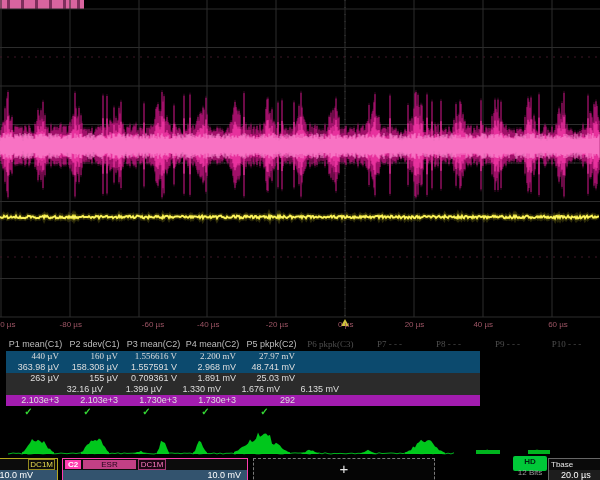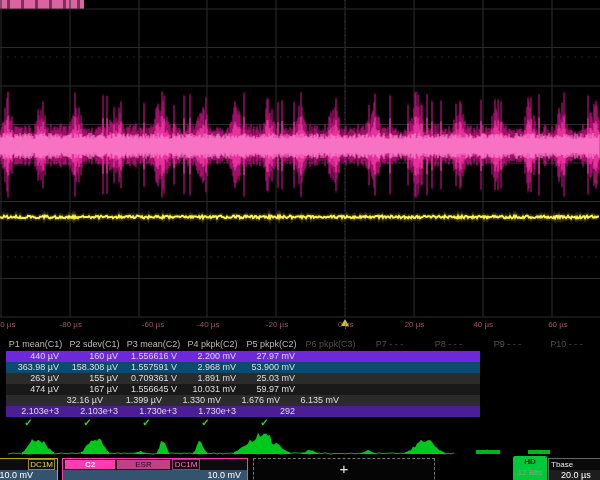--- a/index.html
+++ b/index.html
@@ -15,46 +15,46 @@
   #time-axis{position:absolute;left:0;top:319px;width:600px;height:13px;}
   #time-axis .tick{position:absolute;top:0;width:46px;text-align:center;
     font-size:8px;line-height:12px;color:#9e5565;}
 
   
   #measure-table{position:absolute;left:6px;top:338px;width:474px;}
   .trow{display:flex;}
   .trow .cell{flex:0 0 59px;width:59px;box-sizing:border-box;white-space:nowrap;
     font-size:9px;height:11px;line-height:11px;text-align:right;padding-right:6px;color:#dedede;}
   .trow.thead .cell{height:13px;line-height:13px;text-align:center;padding-right:0;color:#bdbdbd;}
-  .trow.thead .cell.dim{color:#4e4e4e;}
+  .trow.thead .cell.dim{color:#4e4e4e;font-family:Liberation Serif, serif;}
   .trow.tstat .cell{text-align:center;color:#35d935;font-size:10px;font-weight:bold;padding-right:14px;}
 
   
   #histicons{position:absolute;left:0;top:431px;width:600px;height:27px;}
 
   
   .dbox{position:absolute;top:458px;height:24px;box-sizing:border-box;
     border:1px solid #555;background:#0c0c0c;}
   .dtop{display:flex;align-items:center;height:11px;gap:2px;padding:0 2px;}
   .dval{height:11px;line-height:11px;background:#33536e;color:#fff;
     font-size:9px;text-align:right;padding-right:6px;}
   .c1box{left:-38px;width:96px;border-color:#b5a91e;}
   .c1box .dval{padding-right:24px;}
   .tag-c1{margin-left:auto;font-size:8px;line-height:9px;color:#e8dc50;
     border:1px solid #958a1e;padding:0 1px;}
   .c2box{left:62px;width:186px;border-color:#ff3cae;}
   .chbadge{background:#ff3cae;color:#fff;font-size:8px;font-weight:bold;
-    line-height:9px;padding:0 20px;}
+    line-height:9px;padding:0 3px;}
   .tag-esr{background:#c24085;color:#23051b;font-size:8px;line-height:9px;padding:0 18px;}
   .tag-dc1m{color:#ff7ac0;border:1px solid #a43a75;background:#1a0612;
     font-size:8px;line-height:9px;padding:0 2px;}
   .addbox{position:absolute;left:253px;top:458px;width:182px;height:26px;
     border:1px dashed #7a7a7a;box-sizing:border-box;background:#050505;
     color:#e8e8e8;font-size:15px;text-align:center;line-height:20px;}
-  .hdbadge{position:absolute;left:513px;top:456px;width:34px;height:25px;
+  .hdbadge{position:absolute;left:513px;top:456px;width:34px;height:15px;
     background:#00c838;color:#021;font-size:8px;font-weight:bold;text-align:center;
     line-height:11px;border-radius:2px;}
   .hdbits{position:absolute;left:508px;top:468px;width:44px;text-align:center;
     font-size:8px;color:#9a9a9a;line-height:10px;}
   .tbasebox{left:548px;width:130px;border-color:#666;}
   .tbasebox .dtop{background:#0a0a0a;color:#e6e6e6;font-size:8px;}
   .tbasebox .dval{background:#1d1d1d;text-align:left;padding-left:12px;}
 
   .green-dash{position:absolute;top:450px;height:4px;background:#00b41e;}
 </style>
@@ -108,89 +108,77 @@
       <span class="tick" style="left: 391.5px; color: rgb(158, 85, 101);">20 µs</span>
       <span class="tick" style="left: 460.25px; color: rgb(158, 85, 101);">40 µs</span>
       <span class="tick" style="left: 535px; color: rgb(158, 85, 101);">60 µs</span>
     </div>
 
   <div id="measure-table">
       <div class="trow thead">
         <div class="cell">P1 mean(C1)</div>
         <div class="cell">P2 sdev(C1)</div>
         <div class="cell">P3 mean(C2)</div>
-        <div class="cell">P4 pkpk(C2)</div>
+        <div class="cell">P4 mean(C2)</div>
         <div class="cell">P5 pkpk(C2)</div>
         <div class="cell dim">P6 pkpk(C3)</div>
         <div class="cell dim">P7 - - -</div>
         <div class="cell dim">P8 - - -</div>
         <div class="cell dim">P9 - - -</div>
         <div class="cell dim">P10 - - -</div>
       </div>
-      <div class="trow tvals" style="background: #6d28d9;">
+      <div class="trow tvals" style="background: #0c4a6e; font-family: Liberation Serif, serif;">
         <div class="cell">440 µV</div>
         <div class="cell">160 µV</div>
         <div class="cell">1.556616 V</div>
         <div class="cell">2.200 mV</div>
         <div class="cell">27.97 mV</div>
         <div class="cell"></div>
         <div class="cell"></div>
         <div class="cell"></div>
         <div class="cell"></div>
         <div class="cell"></div>
       </div>
       <div class="trow tvals" style="background: #0c4a6e;">
         <div class="cell">363.98 µV</div>
         <div class="cell">158.308 µV</div>
         <div class="cell">1.557591 V</div>
         <div class="cell">2.968 mV</div>
-        <div class="cell">53.900 mV</div>
+        <div class="cell">48.741 mV</div>
         <div class="cell"></div>
         <div class="cell"></div>
         <div class="cell"></div>
         <div class="cell"></div>
         <div class="cell"></div>
       </div>
       <div class="trow tvals" style="background: rgb(43, 43, 43);">
         <div class="cell">263 µV</div>
         <div class="cell">155 µV</div>
         <div class="cell">0.709361 V</div>
         <div class="cell">1.891 mV</div>
         <div class="cell">25.03 mV</div>
         <div class="cell"></div>
         <div class="cell"></div>
         <div class="cell"></div>
         <div class="cell"></div>
         <div class="cell"></div>
       </div>
-      <div class="trow tvals" style="background: rgb(25, 25, 25);">
-        <div class="cell">474 µV</div>
-        <div class="cell">167 µV</div>
-        <div class="cell">1.556645 V</div>
-        <div class="cell">10.031 mV</div>
-        <div class="cell">59.97 mV</div>
-        <div class="cell"></div>
-        <div class="cell"></div>
-        <div class="cell"></div>
-        <div class="cell"></div>
-        <div class="cell"></div>
-      </div>
       <div class="trow tvals" style="background: rgb(43, 43, 43); padding-left: 44px;">
         <div class="cell">32.16 µV</div>
         <div class="cell">1.399 µV</div>
         <div class="cell">1.330 mV</div>
         <div class="cell">1.676 mV</div>
         <div class="cell">6.135 mV</div>
         <div class="cell"></div>
         <div class="cell"></div>
         <div class="cell"></div>
         <div class="cell"></div>
         <div class="cell"></div>
       </div>
-      <div class="trow tvals" style="background: #4c1d95;">
+      <div class="trow tvals" style="background: #a21caf;">
         <div class="cell">2.103e+3</div>
         <div class="cell">2.103e+3</div>
         <div class="cell">1.730e+3</div>
         <div class="cell">1.730e+3</div>
         <div class="cell">292</div>
         <div class="cell"></div>
         <div class="cell"></div>
         <div class="cell"></div>
         <div class="cell"></div>
         <div class="cell"></div>

